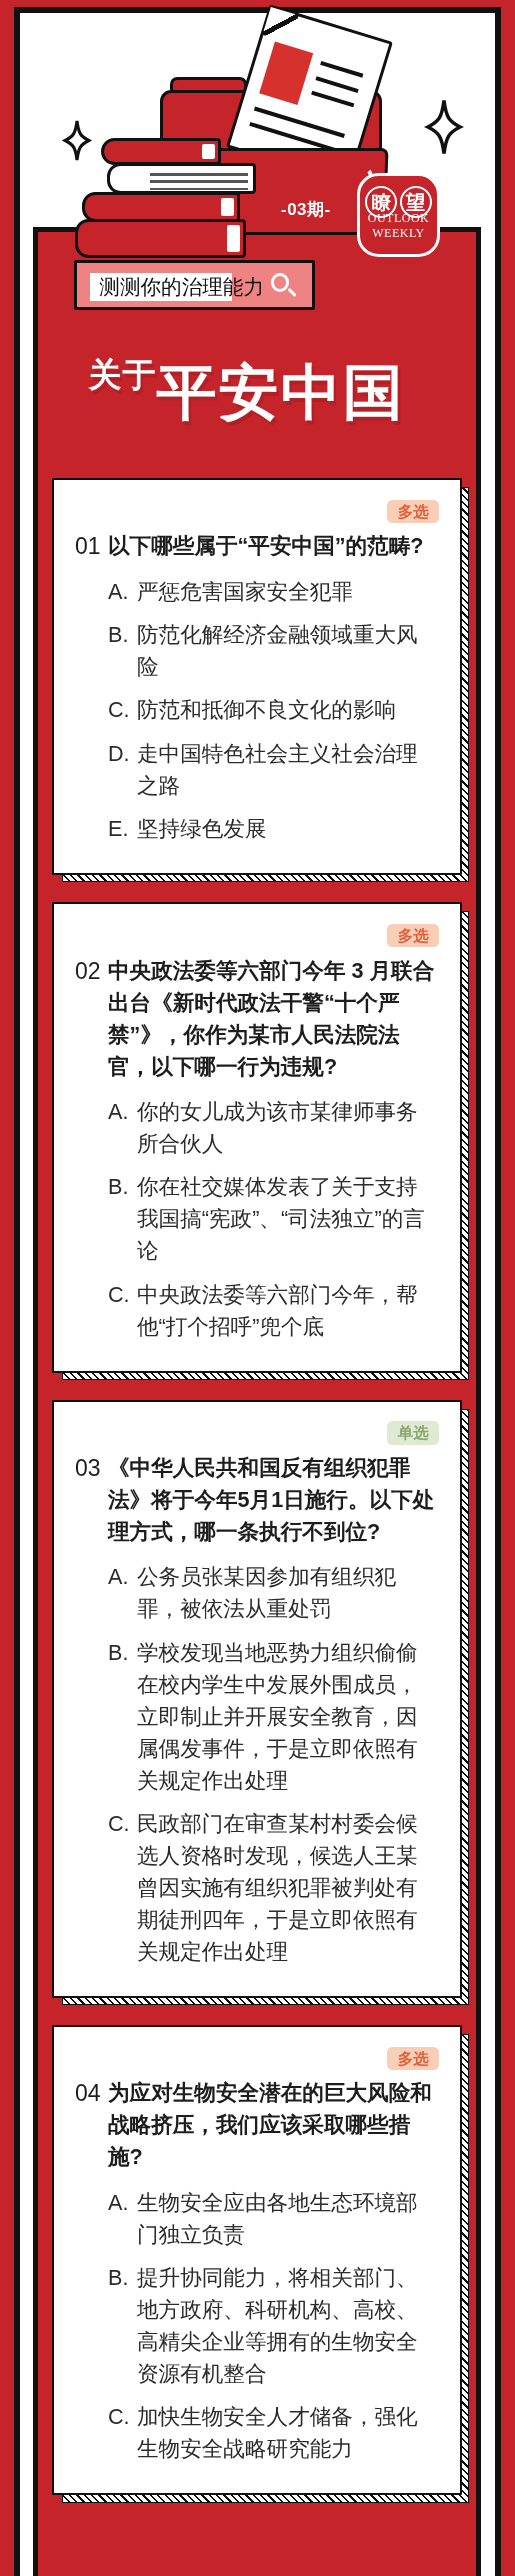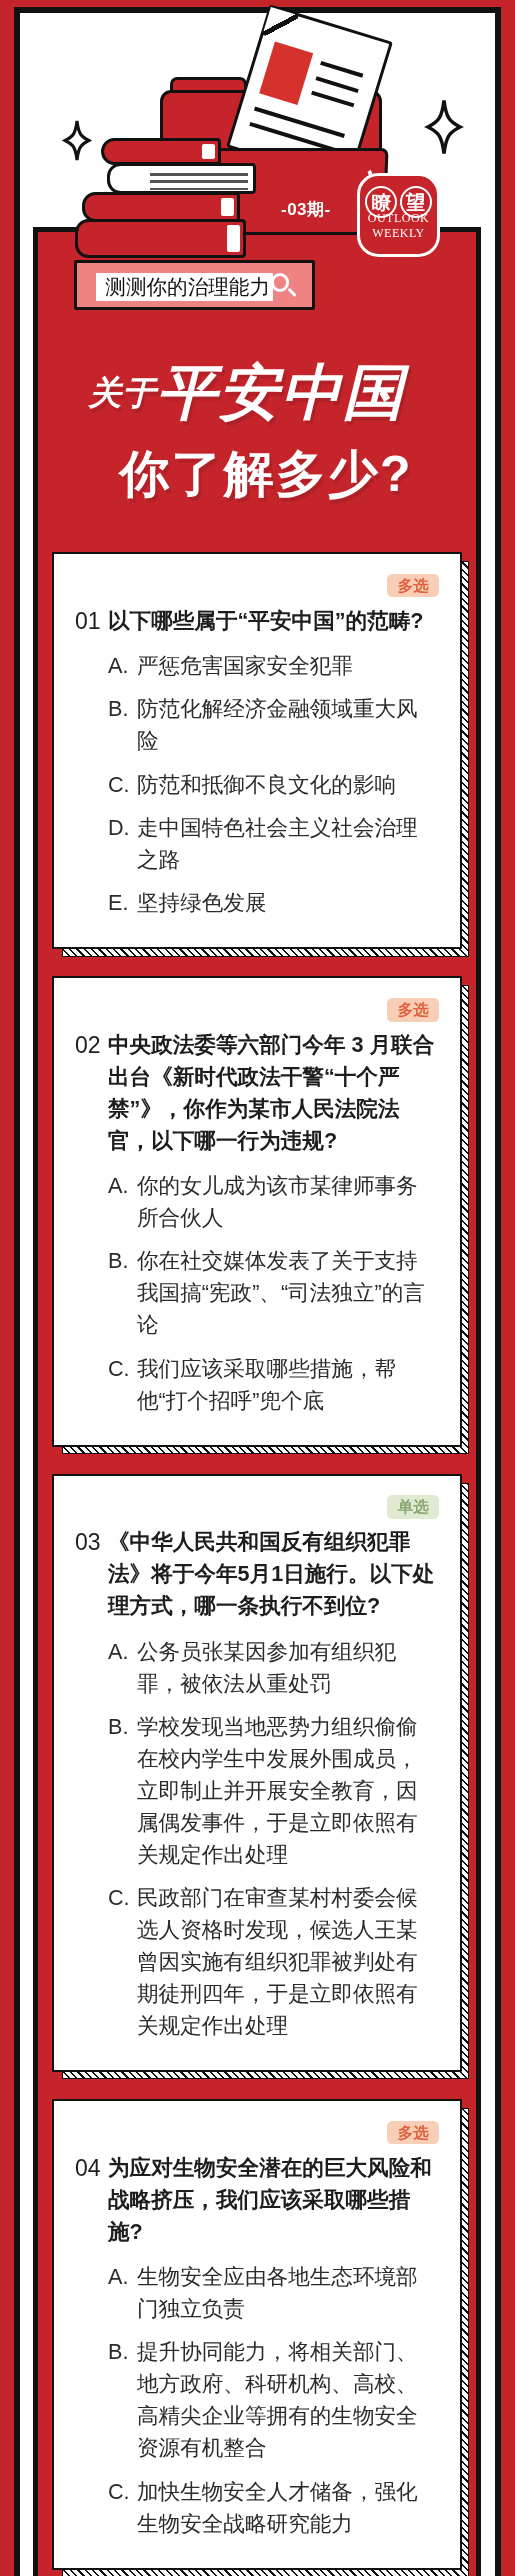--- a/index.html
+++ b/index.html
@@ -79,30 +79,30 @@
   .issue{
     position:absolute;left:281px;top:198px;width:77px;
     color:#fff;font-size:17px;font-weight:bold;z-index:3;letter-spacing:0.5px;
   }
   
   .search{
     position:absolute;left:74px;top:260px;width:241px;height:50px;
     background:#ef8282;border:3.6px solid #111;border-radius:2.1px;box-sizing:border-box;z-index:3;
   }
   .search-field{
-    position:absolute;left:19px;top:9.8px;width:177px;height:28px;background:#fff;
+    position:absolute;left:13px;top:9.8px;width:142px;height:28px;background:#fff;
     display:flex;align-items:center;padding-left:9.3px;box-sizing:border-box;
     color:#111;font-size:20.6px;font-weight:500;white-space:nowrap;
   }
   .mag{position:absolute;right:14.4px;top:9.3px;width:29px;height:29px;}
   .mag .lens{position:absolute;left:2.1px;top:1px;width:18.5px;height:18.5px;border:3.1px solid #fff;border-radius:50%;box-sizing:border-box;}
   .mag .handle{position:absolute;left:18.5px;top:18.5px;width:10.3px;height:3.1px;background:#fff;transform:rotate(45deg);border-radius:1.5px;}
   
   .title{color:#fff;text-shadow:2.6px 3.6px 0 rgba(0,0,0,0.10);}
-  .title-l1{display:flex;align-items:center;justify-content:center;padding-right:20.6px;font-style:italic;}
+  .title-l1{display:flex;align-items:flex-start;justify-content:center;padding-right:20.6px;}
   .title-small{font-size:33px;font-weight:800;letter-spacing:1px;}
   .title-big{font-size:60px;font-weight:900;letter-spacing:2.1px;}
   .title-l2{text-align:right;padding-right:49px;font-size:50px;font-weight:900;letter-spacing:2.1px;margin-top:7.2px;}
   
   .card{
     position:relative;background:#fff;border:2.6px solid #111;border-radius:1px;
     margin-bottom:27px;padding:19.6px 20.6px 28px 20.6px;box-sizing:border-box;
   }
   .card::before{
     content:"";position:absolute;z-index:-1;
@@ -128,21 +128,20 @@
 
 <div class="frame"></div>
 
 <div class="red-panel">
   <div class="panel-inner">
     <div class="title">
       <div class="title-l1">
         <span class="title-small">关于</span>
           <span class="title-big">平安中国</span>
       </div>
-      <div class="title-l2">你了解多少?</div>
     </div>
 
     <div style="height:44px"></div>
 
     <div class="card">
       <div class="badge-row">
           <span class="badge multi">多选</span>
         </div>
       <div class="qrow">
         <span class="qnum">01</span>
@@ -184,21 +183,21 @@
         <div class="opt">
             <span class="lab">A.</span>
             <span class="txt">你的女儿成为该市某律师事务所合伙人</span>
           </div>
         <div class="opt">
             <span class="lab">B.</span>
             <span class="txt">你在社交媒体发表了关于支持我国搞“宪政”、“司法独立”的言论</span>
           </div>
         <div class="opt">
             <span class="lab">C.</span>
-            <span class="txt">我们应该采取哪些措施，帮他“打个招呼”兜个底</span>
+            <span class="txt">中央政法委等六部门今年，帮他“打个招呼”兜个底</span>
           </div>
       </div>
     </div>
 
     <div class="card">
       <div class="badge-row">
           <span class="badge single">单选</span>
         </div>
       <div class="qrow">
         <span class="qnum">03</span>

